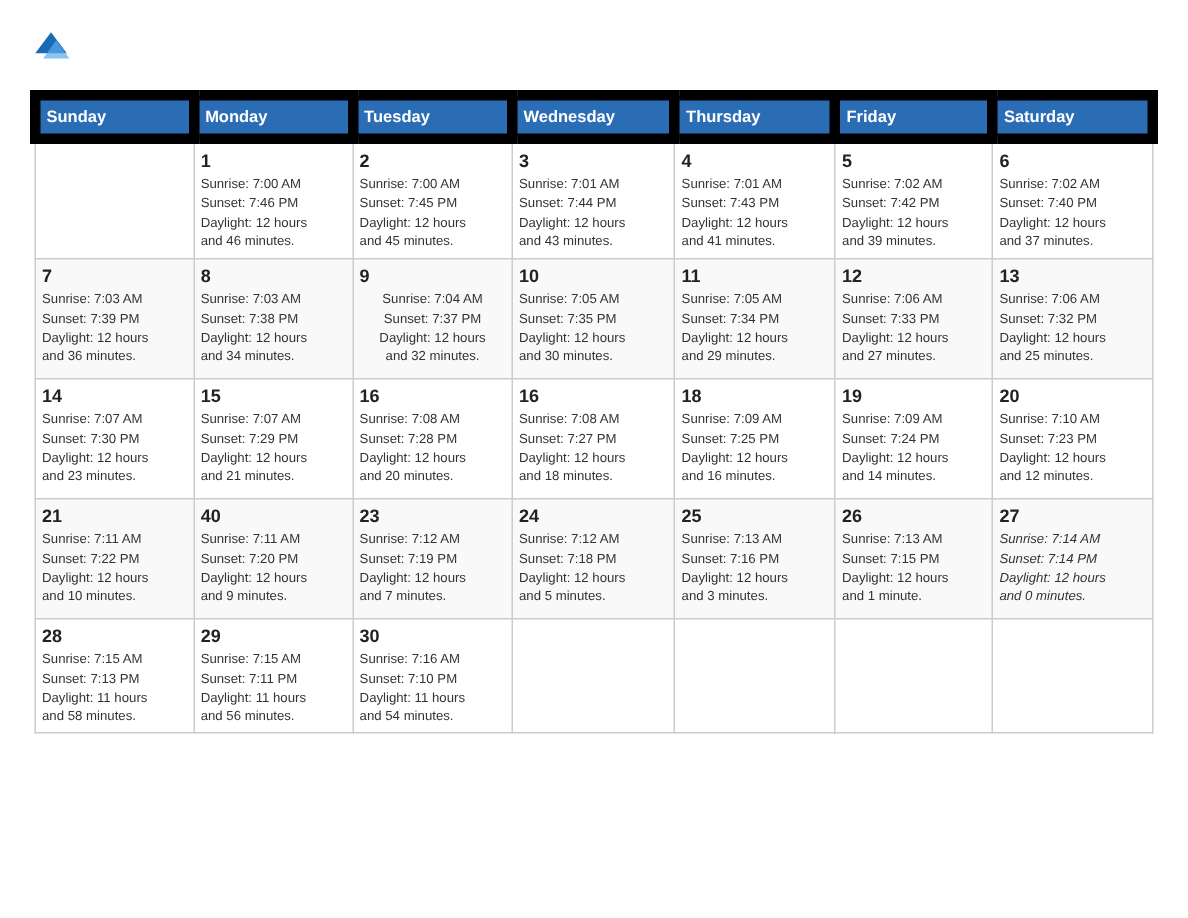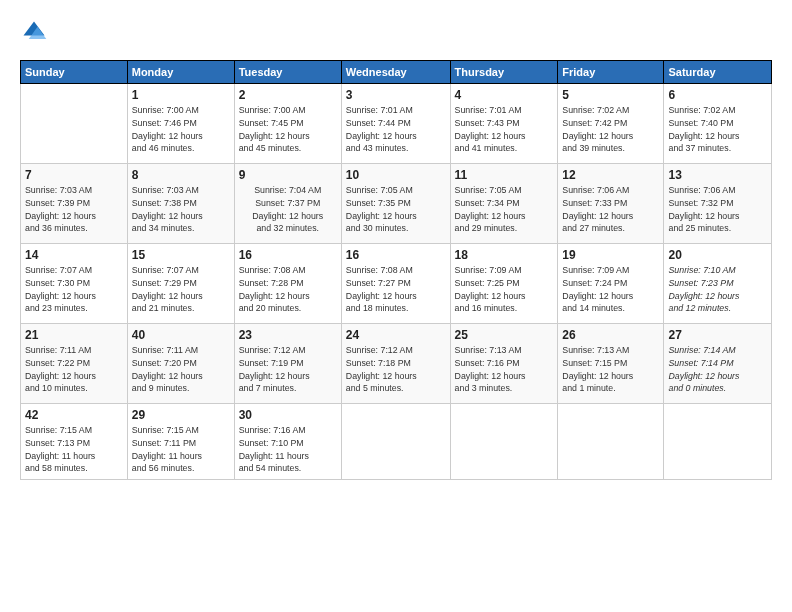--- a/index.html
+++ b/index.html
@@ -57,21 +57,21 @@
       border-collapse: collapse;
       font-size: 9.5px;
     }
     thead tr th {
       background-color: #2a6db5;
       color: #fff;
       padding: 5px 4px;
       text-align: left;
       font-size: 11px;
       font-weight: bold;
-      border: 1px solid #000000;
+      border: 7px solid #000000;
     }
     tbody tr td {
       border: 1px solid #ccc;
       padding: 4px 4px 4px 4px;
       vertical-align: top;
       width: 113px;
       height: 80px;
     }
     tbody tr td.empty {
       background: #fff;
@@ -266,21 +266,21 @@
           </td>
           <td>
             <span class="day-number">19</span>
             <div class="day-info" style="white-space: pre-line;">Sunrise: 7:09 AM
 Sunset: 7:24 PM
 Daylight: 12 hours
 and 14 minutes.</div>
           </td>
           <td>
             <span class="day-number">20</span>
-            <div class="day-info" style="white-space: pre-line; font-style: italic;">Sunrise: 7:10 AM
+            <div class="day-info" style="white-space: pre-line;">Sunrise: 7:10 AM
 Sunset: 7:23 PM
 Daylight: 12 hours
 and 12 minutes.</div>
           </td>
         </tr>
         <tr>
           <td>
             <span class="day-number">21</span>
             <div class="day-info" style="white-space: pre-line;">Sunrise: 7:11 AM
 Sunset: 7:22 PM
@@ -325,21 +325,21 @@
           <td>
             <span class="day-number">27</span>
             <div class="day-info" style="white-space: pre-line; font-style: italic;">Sunrise: 7:14 AM
 Sunset: 7:14 PM
 Daylight: 12 hours
 and 0 minutes.</div>
           </td>
         </tr>
         <tr class="last-row">
           <td>
-            <span class="day-number">42</span>
+            <span class="day-number">28</span>
             <div class="day-info" style="white-space: pre-line;">Sunrise: 7:15 AM
 Sunset: 7:13 PM
 Daylight: 11 hours
 and 58 minutes.</div>
           </td>
           <td>
             <span class="day-number">29</span>
             <div class="day-info" style="white-space: pre-line;">Sunrise: 7:15 AM
 Sunset: 7:11 PM
 Daylight: 11 hours

